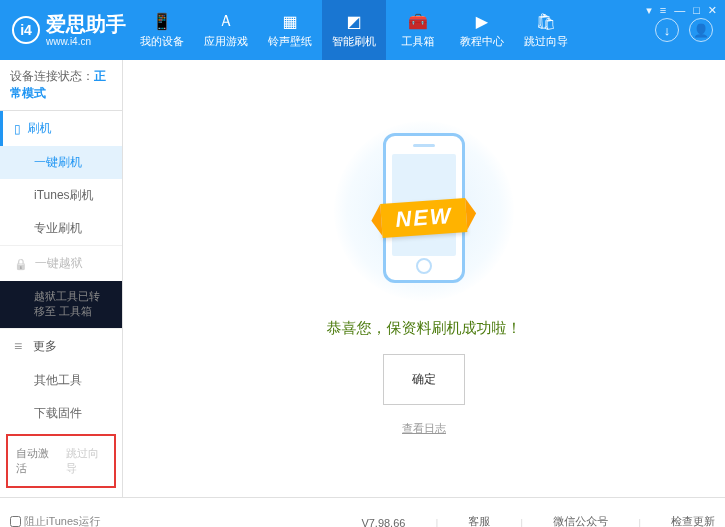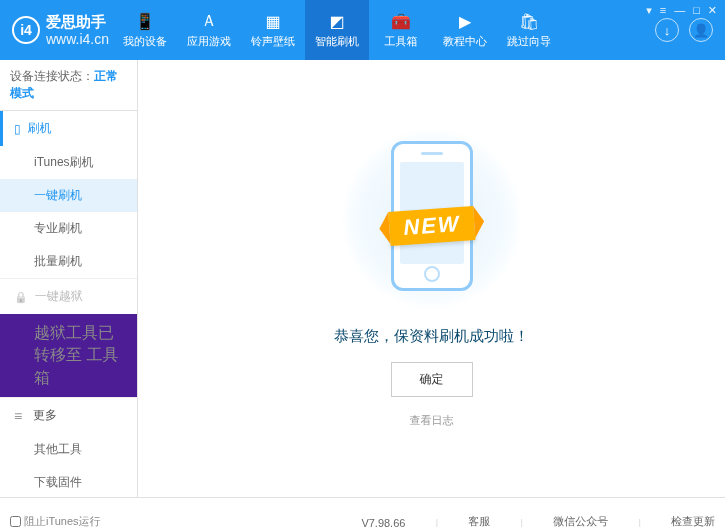--- a/index.html
+++ b/index.html
@@ -1,58 +1,58 @@
 <!DOCTYPE html>
 <html><head>
 <meta charset="utf-8">
 <style>
 *{margin:0;padding:0;box-sizing:border-box;font-family:"Microsoft YaHei",sans-serif}
 body{width:725px;height:527px;overflow:hidden;background:#fff;font-size:12px;color:#333}
 .header{height:60px;background:#2196f3;display:flex;align-items:center;padding:0 12px;position:relative}
 .logo{display:flex;align-items:center;color:#fff;margin-right:4px}
 .logo-icon{width:28px;height:28px;border:2px solid #fff;border-radius:50%;display:flex;align-items:center;justify-content:center;font-weight:bold;font-size:14px;margin-right:6px}
 .logo-text{display:flex;flex-direction:column;line-height:1.2}
-.logo-title{font-size:15px;font-weight:bold}
-.logo-sub{font-size:14px;opacity:.9}
+.logo-title{font-size:20px;font-weight:bold}
+.logo-sub{font-size:10px;opacity:.9}
 .nav{display:flex;height:100%;flex:1}
 .nav-item{width:64px;display:flex;flex-direction:column;align-items:center;justify-content:center;color:#fff;cursor:pointer;font-size:11px;gap:3px}
 .nav-item.active{background:#1976d2}
 .nav-ico{width:20px;height:20px;display:flex;align-items:center;justify-content:center;font-size:16px}
 .win-controls{position:absolute;right:8px;top:4px;display:flex;gap:8px;color:#fff;font-size:11px}
 .win-btn{cursor:pointer;opacity:.9}
 .header-right{display:flex;gap:10px;color:#fff;align-items:center}
 .circle-btn{width:24px;height:24px;border:1.5px solid rgba(255,255,255,.7);border-radius:50%;display:flex;align-items:center;justify-content:center;cursor:pointer;font-size:13px}
 .body{display:flex;height:437px}
-.sidebar{width:138px;border-right:1px solid #e0e0e0;display:flex;flex-direction:column;font-size:12px;overflow:hidden}
+.sidebar{width:123px;border-right:1px solid #e0e0e0;display:flex;flex-direction:column;font-size:12px;overflow:hidden}
 .status-bar{padding:8px 10px;border-bottom:1px solid #e0e0e0;color:#666}
 .status-val{color:#2196f3;font-weight:bold}
 .side-section{border-bottom:1px solid #f0f0f0}
 .side-head{padding:9px 14px;display:flex;align-items:center;gap:7px;color:#555;cursor:pointer}
 .side-head.blue{color:#2196f3;border-left:3px solid #2196f3;padding-left:11px}
 .side-item{padding:8px 14px 8px 34px;color:#666;cursor:pointer}
 .side-item.active{background:#e3f2fd;color:#2196f3}
-.side-note{padding:8px 14px 8px 34px;background:#4c1d95;color:#888;font-size:16px;line-height:1.4}
+.side-note{padding:8px 14px 8px 34px;background:#0f172a;color:#888;font-size:11px;line-height:1.4}
 .checkbox-row{padding:10px 8px;display:flex;gap:10px;border:2px solid #e53935;margin:4px 6px}
 .cb{display:flex;align-items:center;gap:3px;color:#888;font-size:11px}
 .cb input{width:11px;height:11px}
 .cb.disabled{color:#ccc}
 .main{flex:1;display:flex;flex-direction:column;align-items:center;justify-content:center;position:relative}
 .illust{width:180px;height:180px;position:relative;margin-bottom:18px}
 .halo{position:absolute;inset:0;border-radius:50%;background:radial-gradient(circle,#e3f2fd 0%,#f5fbff 60%,transparent 72%)}
 .phone{position:absolute;left:50%;top:50%;transform:translate(-50%,-52%);width:82px;height:150px;background:#fff;border:3px solid #90caf9;border-radius:12px}
 .phone::before{content:"";position:absolute;top:8px;left:50%;transform:translateX(-50%);width:22px;height:3px;background:#bbdefb;border-radius:2px}
 .phone::after{content:"";position:absolute;bottom:6px;left:50%;transform:translateX(-50%);width:12px;height:12px;border:2px solid #bbdefb;border-radius:50%}
 .screen{position:absolute;top:18px;left:6px;right:6px;bottom:24px;background:#e3f2fd;border-radius:2px}
 .ribbon{position:absolute;left:50%;top:54%;transform:translate(-50%,-50%) rotate(-4deg);background:#ffb300;color:#fff;font-weight:bold;font-size:22px;letter-spacing:2px;padding:4px 14px;font-style:italic;box-shadow:0 2px 4px rgba(0,0,0,.15)}
 .ribbon::before,.ribbon::after{content:"";position:absolute;top:0;width:0;height:0;border-top:16px solid transparent;border-bottom:16px solid transparent}
 .ribbon::before{left:-10px;border-right:10px solid #ffa000}
 .ribbon::after{right:-10px;border-left:10px solid #ffa000}
-.success-text{font-size:15px;color:#0c4a6e;margin-bottom:16px}
-.ok-btn{padding:8px 28px;border:1px solid #ccc;background:#fff;cursor:pointer;font-size:12px;color:#333;margin-bottom:16px}
-.log-link{color:#999;font-size:11px;cursor:pointer;}
+.success-text{font-size:15px;color:#4d7c0f;margin-bottom:16px}
+.ok-btn{padding:16px 28px;border:1px solid #ccc;background:#fff;cursor:pointer;font-size:12px;color:#333;margin-bottom:16px}
+.log-link{color:#999;font-size:11px;cursor:pointer;text-decoration:underline}
 .footer{height:48px;border-top:1px solid #e0e0e0;display:flex;align-items:center;padding:0 10px;font-size:11px;color:#666;justify-content:space-between}
 .footer-left{display:flex;align-items:center;gap:5px}
 .footer-right{display:flex;align-items:flex-end;gap:30px}
 .sep{color:#ddd}
 .hamburger{display:inline-block;width:12px}
 .hamburger::before{content:"≡";color:#999;font-size:14px}
 .lock-ico::before{content:"🔒";font-size:11px;filter:grayscale(1);opacity:.5}
 </style>
 </head>
 <body>
@@ -111,24 +111,23 @@
 <div class="body">
   <div class="sidebar">
     <div class="status-bar">
       <span>设备连接状态：</span><span class="status-val">正常模式</span>
     </div>
     <div class="side-section">
       <div class="side-head blue">
         <span>▯</span>
         <span>刷机</span>
       </div>
+      <div class="side-item active">一键刷机</div>
       <div class="side-item">iTunes刷机</div>
-      <div class="side-item active">一键刷机</div>
       <div class="side-item">专业刷机</div>
-      <div class="side-item">批量刷机</div>
     </div>
     <div class="side-section">
       <div class="side-head" style="color:#bbb">
         <span class="lock-ico"></span>
         <span>一键越狱</span>
       </div>
       <div class="side-note">越狱工具已转移至
 工具箱</div>
     </div>
     <div class="side-section" style="border-bottom:none">

